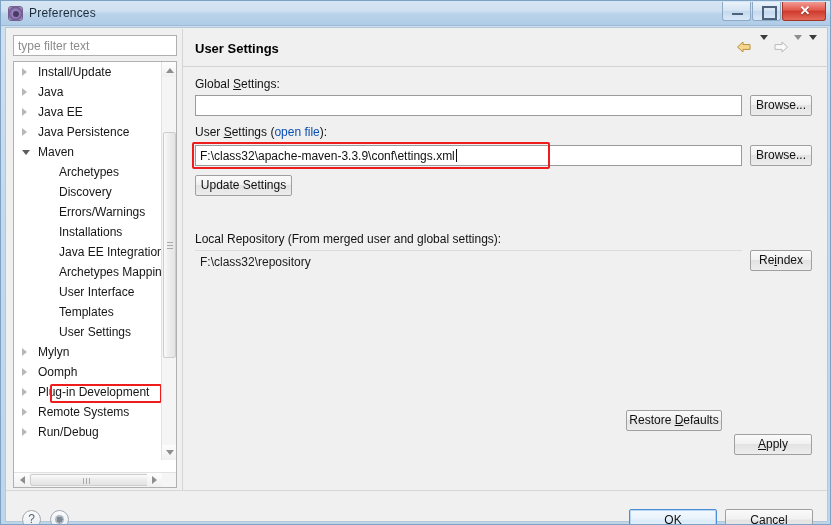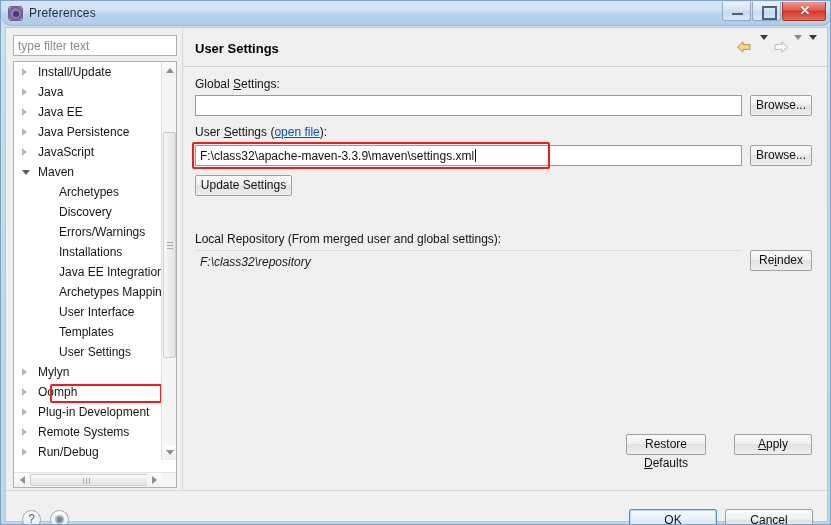--- a/index.html
+++ b/index.html
@@ -21,21 +21,20 @@
     overflow: hidden;
   }
 
   
   .titlebar {
     position: absolute;
     left: 0; top: 0;
     width: 831px; height: 25px;
     background: linear-gradient(to bottom, #d6e5f3 0%, #cfe1f1 40%, #b9d3ea 55%, #b0cce6 100%);
     border-bottom: 1px solid #9bb8d4;
-    border-radius: 11px;
   }
   .title-icon {
     position: absolute; left: 7px; top: 5px;
     width: 15px; height: 15px;
     border-radius: 3px;
     background: radial-gradient(circle at 50% 50%, #b39ad0 0%, #8f76b5 48%, #6e5b90 70%, #dfd7ea 100%);
     border: 1px solid #756090;
   }
   .title-icon::after {
     content: "";
@@ -261,21 +260,21 @@
 
   svg.arrowico { display:block; }
 
   
   .lbl-field {
     position: absolute;
     font-size: 12px; color: #121212;
   }
   .u { text-decoration: underline; }
 
-  .link { color: #0b4fb0; text-decoration: underline; cursor: pointer; }
+  .link { color: #0b4fb0; cursor: pointer; }
 
   .textfield {
     position: absolute;
     background: #ffffff;
     border: 1px solid #9a9a9a;
     height: 21px;
     font-size: 12px;
     color: #111;
     padding: 3px 4px;
     line-height: 14px;
@@ -379,24 +378,20 @@
             <span class="arrow collapsed"></span>
             <span class="lbl">Java</span>
           </div>
           <div class="tree-item lvl1">
             <span class="arrow collapsed"></span>
             <span class="lbl">Java EE</span>
           </div>
           <div class="tree-item lvl1">
             <span class="arrow collapsed"></span>
             <span class="lbl">Java Persistence</span>
-          </div>
-          <div class="tree-item lvl1">
-            <span class="arrow collapsed"></span>
-            <span class="lbl">JavaScript</span>
           </div>
           <div class="tree-item lvl1">
             <span class="arrow expanded"></span>
             <span class="lbl">Maven</span>
           </div>
           <div class="tree-item lvl2">
             <span class="lbl">Archetypes</span>
           </div>
           <div class="tree-item lvl2">
             <span class="lbl">Discovery</span>
@@ -480,34 +475,34 @@
 
       <div class="lbl-field" style="left:12px; top:48px;">
         <span>Global </span><span class="u">S</span><span>ettings:</span>
       </div>
       <div class="textfield" style="left:12px; top:66px; width:547px;"></div>
       <div class="btn" style="left:567px; top:66px; width:62px;">Browse...</div>
 
       <div class="lbl-field" style="left:12px; top:96px;">
         <span>User </span><span class="u">S</span><span>ettings (</span><span class="link">open file</span><span>):</span>
       </div>
-      <div class="textfield" style="left:12px; top:116px; width:547px;"><span>F:\class32\apache-maven-3.3.9\maven\settings.xml</span><span class="caret-bar"></span></div>
+      <div class="textfield" style="left:12px; top:116px; width:547px;"><span>F:\class32\apache-maven-3.3.9\conf\ettings.xml</span><span class="caret-bar"></span></div>
       <div class="btn" style="left:567px; top:116px; width:62px;">Browse...</div>
 
       <div class="red-box" style="left:9px; top:113px; width:358px; height:27px;"></div>
 
       <div class="btn" style="left:12px; top:146px; width:97px;">Update Settings</div>
 
       <div class="lbl-field" style="left:12px; top:203px;">Local Repository (From merged user and global settings):</div>
-      <div class="readonly" style="left:12px; top:221px; width:547px;font-style:italic;">F:\class32\repository</div>
+      <div class="readonly" style="left:12px; top:221px; width:547px;">F:\class32\repository</div>
       <div class="btn" style="left:567px; top:221px; width:62px;">
         <span>Re</span><span class="u">i</span><span>ndex</span>
       </div>
 
-      <div class="btn" style="left:443px; top:405px; width:80px;">
+      <div class="btn" style="left:443px; top:381px; width:96px;">
         <span>Restore </span><span class="u">D</span><span>efaults</span>
       </div>
       <div class="btn" style="left:551px; top:405px; width:78px;">
         <span class="u">A</span><span>pply</span>
       </div>
 
     </div>
 
     <div class="bottom-sep"></div>
 

